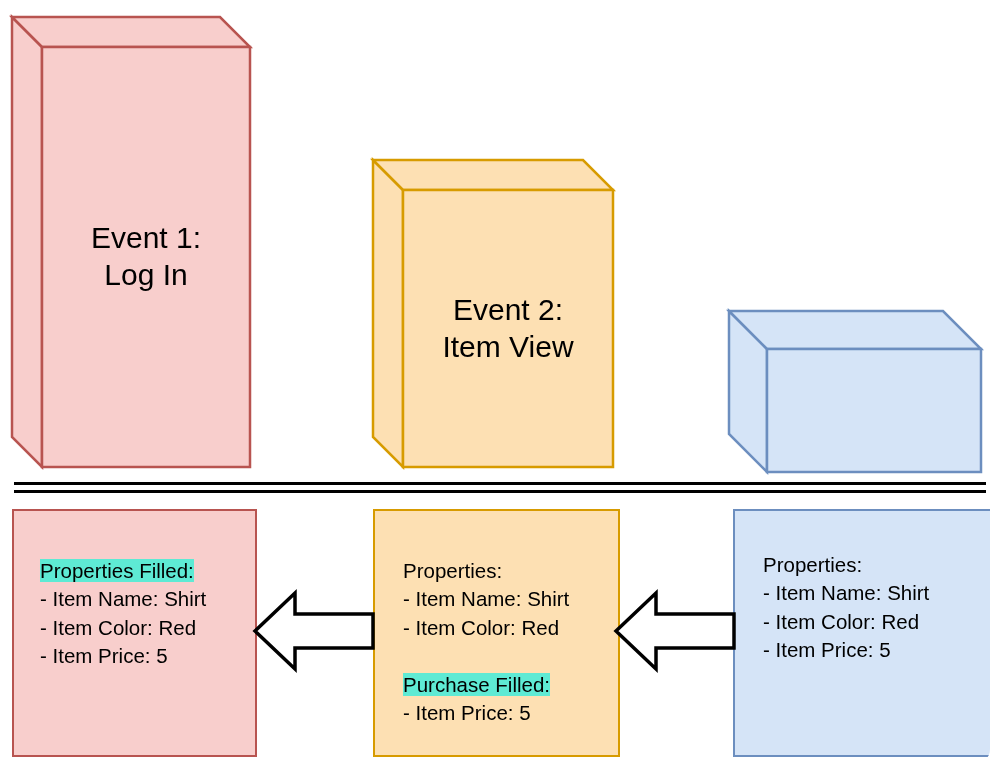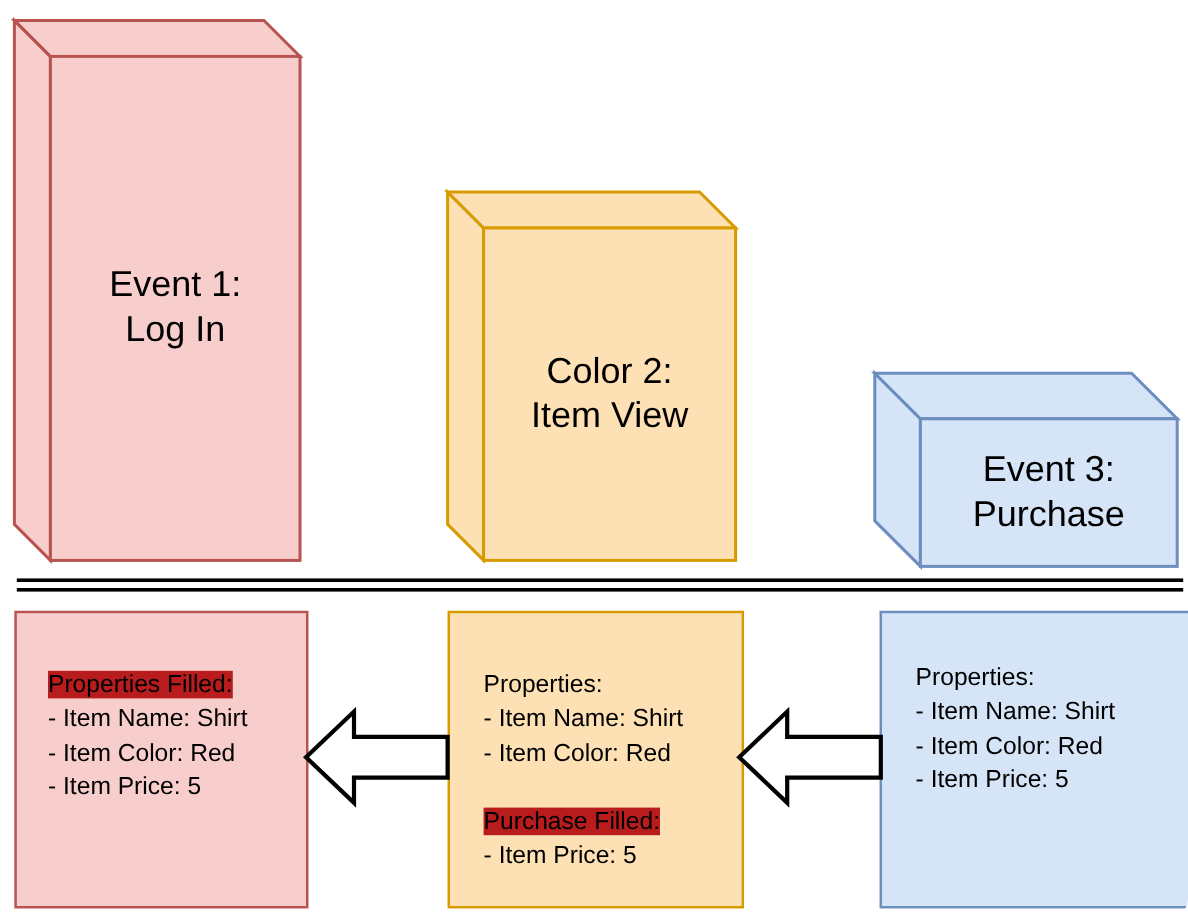--- a/index.html
+++ b/index.html
@@ -54,21 +54,21 @@
   }
   .propbox-text {
     position: absolute;
     left: 26px;
     color: #000000;
     font-size: 20.5px;
     line-height: 1.39;
     white-space: pre;
   }
   .propbox-text .hl {
-    background: #b91c1c;
+    background: #5eead4;
   }
   
   .arrow {
     position: absolute;
   }
   .arrow svg { display: block; }
 </style>
 </head>
 <body>
 
@@ -86,32 +86,30 @@
     <div class="cube-label" style="left:34px; top:39px; width:208px; height:420px; font-size:30px;">Event 1:
 Log In</div>
   </div>
 
   <div class="cube" style="left:369px; top:151px; width:250px; height:327px;">
     <svg width="250" height="327" viewBox="0 0 250 327" xmlns="http://www.w3.org/2000/svg">
       <polygon points="4,9 34,39 34,316 4,286" fill="#fde0b3" stroke="#d79b00" stroke-width="2.5" stroke-linejoin="miter"></polygon>
       <polygon points="4,9 214,9 244,39 34,39" fill="#fde0b3" stroke="#d79b00" stroke-width="2.5" stroke-linejoin="miter"></polygon>
       <rect x="34" y="39" width="210" height="277" fill="#fde0b3" stroke="#d79b00" stroke-width="2.5"></rect>
     </svg>
-    <div class="cube-label" style="left:34px; top:39px; width:210px; height:277px; font-size:30px;">Color 2:
+    <div class="cube-label" style="left:34px; top:39px; width:210px; height:277px; font-size:30px;">Event 2:
 Item View</div>
   </div>
 
   <div class="cube" style="left:725px; top:305px; width:262px; height:173px;">
     <svg width="262" height="173" viewBox="0 0 262 173" xmlns="http://www.w3.org/2000/svg">
       <polygon points="4,6 42,44 42,167 4,129" fill="#d5e4f7" stroke="#6c8ebf" stroke-width="2.5" stroke-linejoin="miter"></polygon>
       <polygon points="4,6 218,6 256,44 42,44" fill="#d5e4f7" stroke="#6c8ebf" stroke-width="2.5" stroke-linejoin="miter"></polygon>
       <rect x="42" y="44" width="214" height="123" fill="#d5e4f7" stroke="#6c8ebf" stroke-width="2.5"></rect>
     </svg>
-    <div class="cube-label" style="left:42px; top:44px; width:214px; height:123px; font-size:30px;">Event 3:
-Purchase</div>
   </div>
 
   <div class="divider-line" style="left:14px; top:482px; width:972px;"></div>
   <div class="divider-line" style="left:14px; top:490px; width:972px;"></div>
 
   <div class="propbox" style="left:12px; top:509px; width:245px; height:248px;
               background:#f8cecc; border-color:#b85450;">
     <div class="propbox-text" style="top:46px;"><span class="hl">Properties Filled:</span><br><span>- Item Name: Shirt</span><br><span>- Item Color: Red</span><br><span>- Item Price: 5</span></div>
   </div>
 

